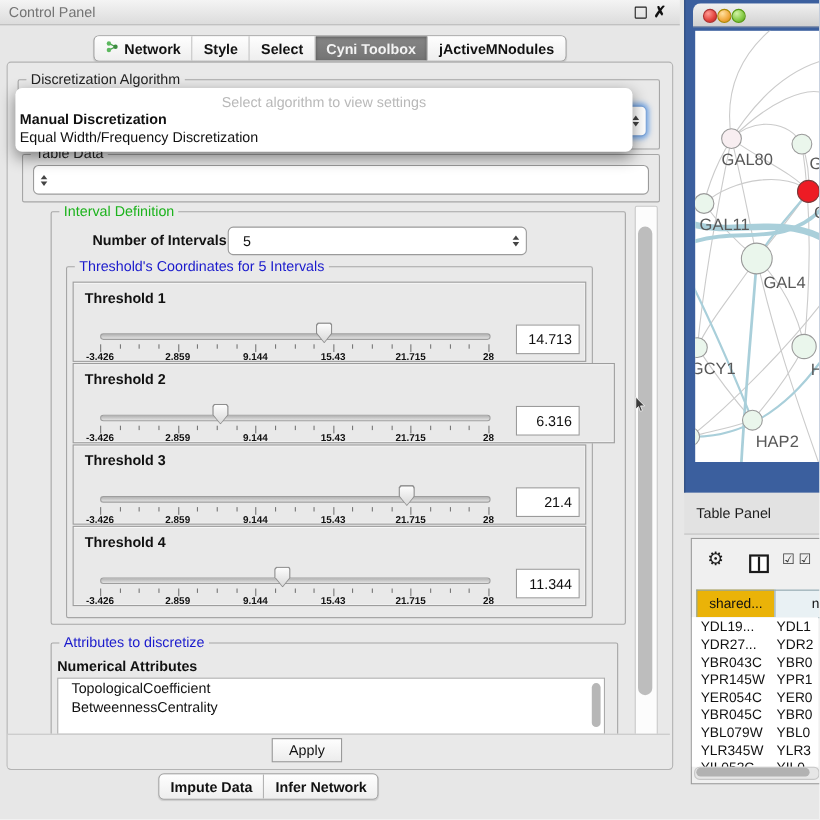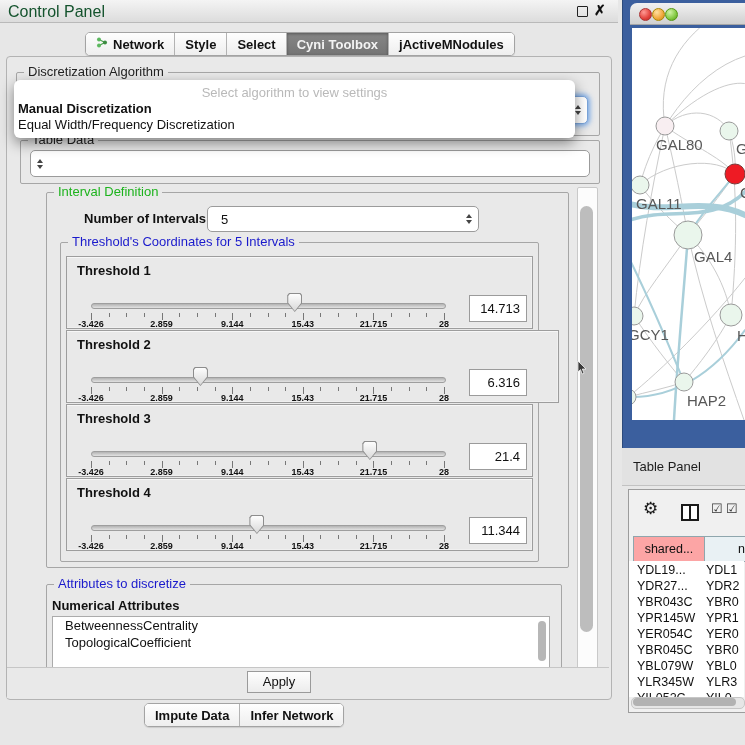--- a/index.html
+++ b/index.html
@@ -6,21 +6,21 @@
   #root{
     position:relative;width:745px;height:745px;overflow:hidden;
     background:#e7e7e7;font-family:"Liberation Sans",sans-serif;
     -webkit-font-smoothing:antialiased;color:#111;
   }
   .abs{position:absolute;}
 
   
   #cp-titlebar{left:0;top:0;width:618px;height:22px;
     background:linear-gradient(#f4f4f4,#dcdcdc);border-bottom:1px solid #b9b9b9;}
-  #cp-title{left:8px;top:3px;font-size:16px;color:#14532d;}
+  #cp-title{left:8px;top:3px;font-size:13px;color:#737373;}
   #float-icon{left:577px;top:6px;width:9px;height:9px;border:1.5px solid #222;border-radius:1px;}
   #close-icon{left:594px;top:2px;font-size:14px;font-weight:bold;color:#111;}
 
   
   .segbar{display:flex;height:22px;border:1px solid #a3a3a3;border-radius:5px;
     background:#fdfdfd;overflow:hidden;box-shadow:0 1px 1px rgba(0,0,0,.12);}
   .seg{display:flex;align-items:center;justify-content:center;gap:5px;
     font-size:13px;font-weight:600;color:#111;background:linear-gradient(#fefefe,#eee);
     border-right:1px solid #b3b3b3;padding:0 10px;white-space:nowrap;}
   .seg:last-child{border-right:none;}
@@ -125,21 +125,21 @@
     border-bottom:1px solid #c2c2c2;}
   #tp-title{left:633px;top:459px;font-size:13px;color:#1c1c1c;}
   #tp-box{left:628px;top:489px;width:117px;height:222px;background:#f0f0f0;border:1px solid #9c9c9c;}
   #gear-icon{left:643px;top:500px;font-size:17px;color:#1a1a1a;line-height:17px;}
   #split-icon{left:681px;top:504px;width:14px;height:13px;border:2px solid #1a1a1a;background:#fff;}
   #split-icon i{position:absolute;left:6px;top:0;width:2px;height:13px;background:#1a1a1a;display:block;}
   .cb-icon{position:absolute;top:501px;font-size:13px;color:#333;}
   #tp-header{left:633px;top:536px;height:24px;display:flex;}
   .tp-hcell{height:24px;border:1px solid #8fa6ad;border-right:none;font-size:12.5px;
     display:flex;align-items:center;overflow:hidden;}
-  .tp-hcell.c1{width:70px;background:#fca5a5;justify-content:center;}
+  .tp-hcell.c1{width:70px;background:#eab308;justify-content:center;}
   .tp-hcell.c2{width:41px;background:#e9f1f4;border-left:1px solid #8fa6ad;padding-left:33px;}
   #tp-rows{left:629px;top:561px;width:115px;height:136px;background:#fff;overflow:hidden;}
   .tp-row{position:absolute;left:0;width:115px;height:16px;font-size:12.5px;line-height:16px;}
   .tp-cell1{position:absolute;left:8px;white-space:nowrap;}
   .tp-cell2{position:absolute;left:77px;white-space:nowrap;}
   #tp-hscroll{left:631px;top:697px;width:112px;height:10px;background:#e6e6e6;
     border:1px solid #c6c6c6;border-radius:5px;}
   #tp-hthumb{left:633px;top:698px;width:103px;height:8px;background:#b2b2b2;border-radius:4px;}
 
   #cursor{left:577px;top:361px;z-index:60;}
@@ -360,22 +360,22 @@
           <i></i>
         </div>
         <div class="thr-value">11.344</div>
       </div>
     </div>
 
   <div class="abs fieldset" id="attr-fieldset"></div>
   <div class="abs legend blue" id="attr-legend">Attributes to discretize</div>
   <div class="abs" id="attr-title">Numerical Attributes</div>
   <div class="abs" id="attr-list">
+      <div class="attr-item">TopologicalCoefficient</div>
       <div class="attr-item">BetweennessCentrality</div>
-      <div class="attr-item">TopologicalCoefficient</div>
     </div>
   <div class="abs" id="attr-vthumb"></div>
 
   <div class="abs" id="v-scroll"></div>
   <div class="abs" id="v-thumb"></div>
 
   <div class="abs" id="footer"></div>
   <div class="abs" id="apply-btn">Apply</div>
 
   <div class="abs segbar" id="bottom-tabs">

